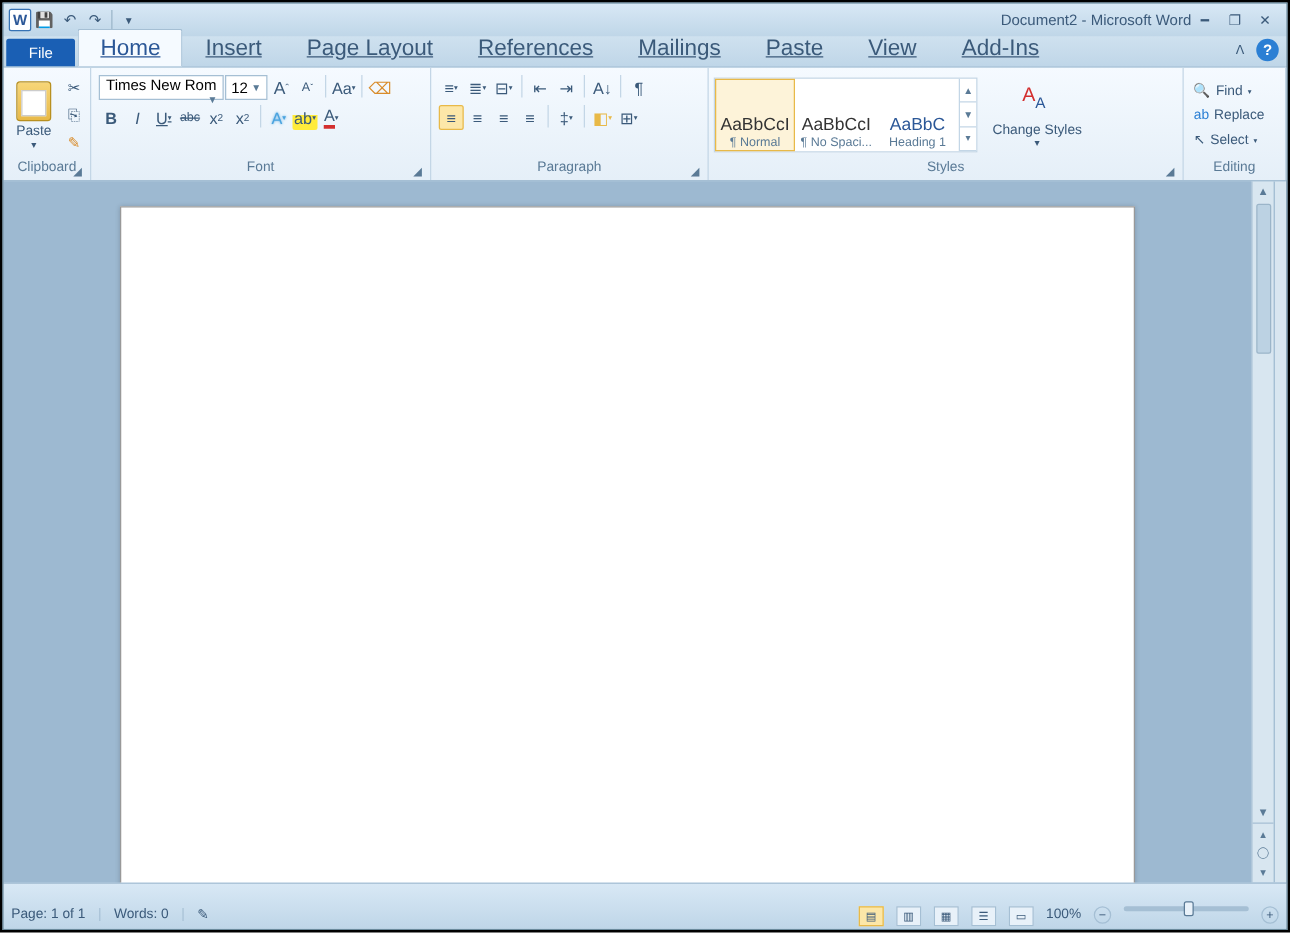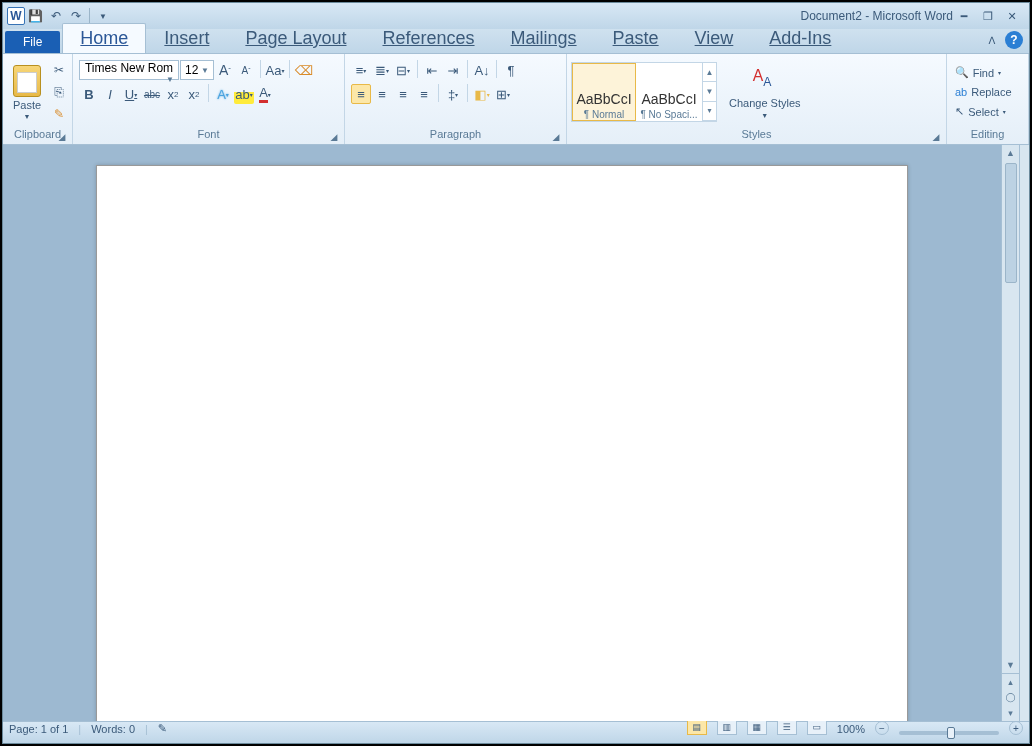--- a/index.html
+++ b/index.html
@@ -62,21 +62,21 @@
 .docarea { flex: 1; display: flex; background: #9db9d1; position: relative; overflow: hidden; }
 .page { background: #fff; width: 812px; height: 560px; margin: 20px auto 0; border: 1px solid #999; box-shadow: 0 0 4px rgba(0,0,0,.2); }
 .vscroll { width: 18px; background: #d8e6f0; border-left: 1px solid #a5bfd4; display: flex; flex-direction: column; align-items: center; }
 .vscroll .arrow { height: 16px; width: 100%; display: flex; align-items: center; justify-content: center; font-size: 9px; cursor: pointer; color: #5a7a96; }
 .vscroll .thumb { width: 12px; height: 120px; background: #bcd2e3; border: 1px solid #9bb5c9; border-radius: 2px; margin: 2px 0; }
 .vscroll .track { flex: 1; }
 .vscroll .browse { border-top: 1px solid #a5bfd4; }
 .splitbar { width: 10px; background: #d8e6f0; border-left: 1px solid #a5bfd4; }
 
 
-.statusbar { height: 22px; background: linear-gradient(#d8e8f5,#bfd6e8); border-top: 1px solid #a5bfd4; display: flex; align-items: flex-end; font-size: 11px; color: #3b5a7a; padding: 8px 6px; gap: 10px; }
+.statusbar { height: 22px; background: linear-gradient(#d8e8f5,#bfd6e8); border-top: 1px solid #a5bfd4; display: flex; align-items: flex-start; font-size: 11px; color: #3b5a7a; padding: 18px 6px; gap: 10px; }
 .statusbar .spacer { flex: 1; }
 .viewbtn { width: 20px; height: 16px; border: 1px solid #a5bfd4; background: #e8f1f9; cursor: pointer; display: flex; align-items: center; justify-content: center; font-size: 9px; }
 .viewbtn.active { background: #fce7a8; border-color: #e8b948; }
 .zoomslider { width: 100px; height: 4px; background: #a5bfd4; position: relative; border-radius: 2px; }
 .zoomslider .handle { position: absolute; left: 48px; top: -4px; width: 8px; height: 12px; background: #e8f1f9; border: 1px solid #5a7a96; border-radius: 2px; }
 .zbtn { width: 14px; height: 14px; border: 1px solid #a5bfd4; border-radius: 7px; display: flex; align-items: center; justify-content: center; cursor: pointer; font-size: 10px; }
 
 .scissors::before { content: "✂"; font-size: 12px; }
 .copyicon::before { content: "⎘"; font-size: 12px; }
 .brushicon::before { content: "✎"; font-size: 12px; color: #d98c2b; }
@@ -246,20 +246,24 @@
     <div class="group" style="flex:1">
       <div class="groupbody" style="gap:6px">
         <div class="stylegallery">
           <div class="styleitem sel">
             <div class="styleprev">AaBbCcI</div>
             <div class="stylename">¶ Normal</div>
           </div>
           <div class="styleitem">
             <div class="styleprev">AaBbCcI</div>
             <div class="stylename">¶ No Spaci...</div>
+          </div>
+          <div class="styleitem">
+            <div class="styleprev h1">AaBbC</div>
+            <div class="stylename">Heading 1</div>
           </div>
           <div class="galleryctl">
             <div>▲</div>
             <div>▼</div>
             <div>▾</div>
           </div>
         </div>
         <div class="bigbtn">
           <div class="changeicon">
             <svg viewBox="0 0 32 32">

